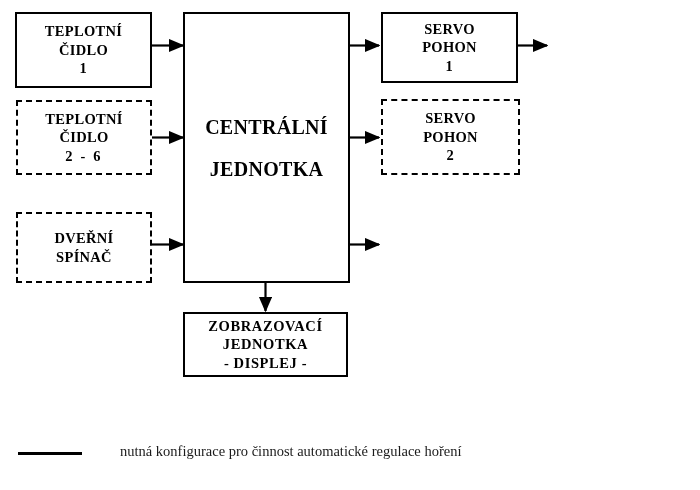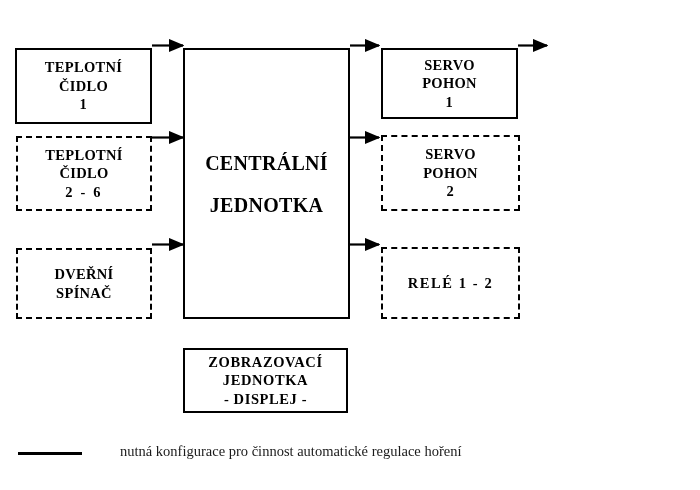--- a/index.html
+++ b/index.html
@@ -35,21 +35,20 @@
     display: flex;
     flex-direction: column;
     align-items: center;
     justify-content: center;
     text-align: center;
     font-weight: bold;
     font-size: 14.5px;
     line-height: 1.28;
     letter-spacing: 0.3px;
     z-index: 2;
-    margin-top: 36px;
   }
   .node.solid {
     border: 2.5px solid #000000;
   }
   .node.dashed {
     border: 2.5px dashed #000000;
   }
   .node .line {
     display: block;
     white-space: nowrap;
@@ -163,23 +162,20 @@
     <span class="line sub">1</span>
   </div>
 
   <div class="node dashed" id="node-servo2" style="left:381px; top:99px; width:139px; height:76px;">
     <span class="line">SERVO</span>
     <span class="line">POHON</span>
     <span class="line sub">2</span>
   </div>
 
 
-  <div class="node dashed" id="node-rele" style="left:381px; top:211px; width:139px; height:72px;">
-    <span class="line">RELÉ 1 - 2</span>
-  </div>
 
   <div id="legend">
 
     <div class="legend-row" id="legend-row-required">
       <div class="legend-swatch swatch-solid"></div>
       <div class="legend-label">nutná konfigurace pro činnost automatické regulace hoření</div>
     </div>
 
 
   </div>

